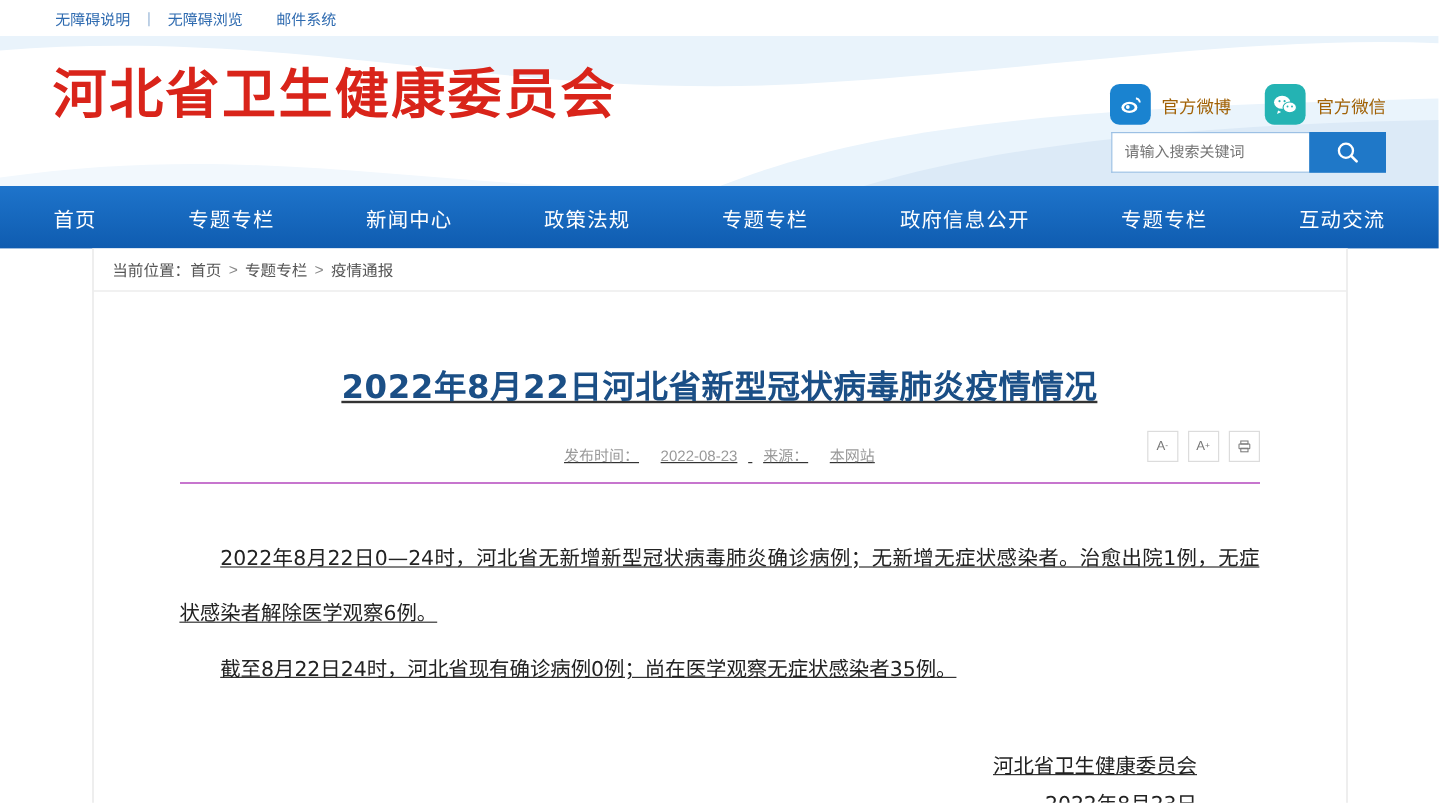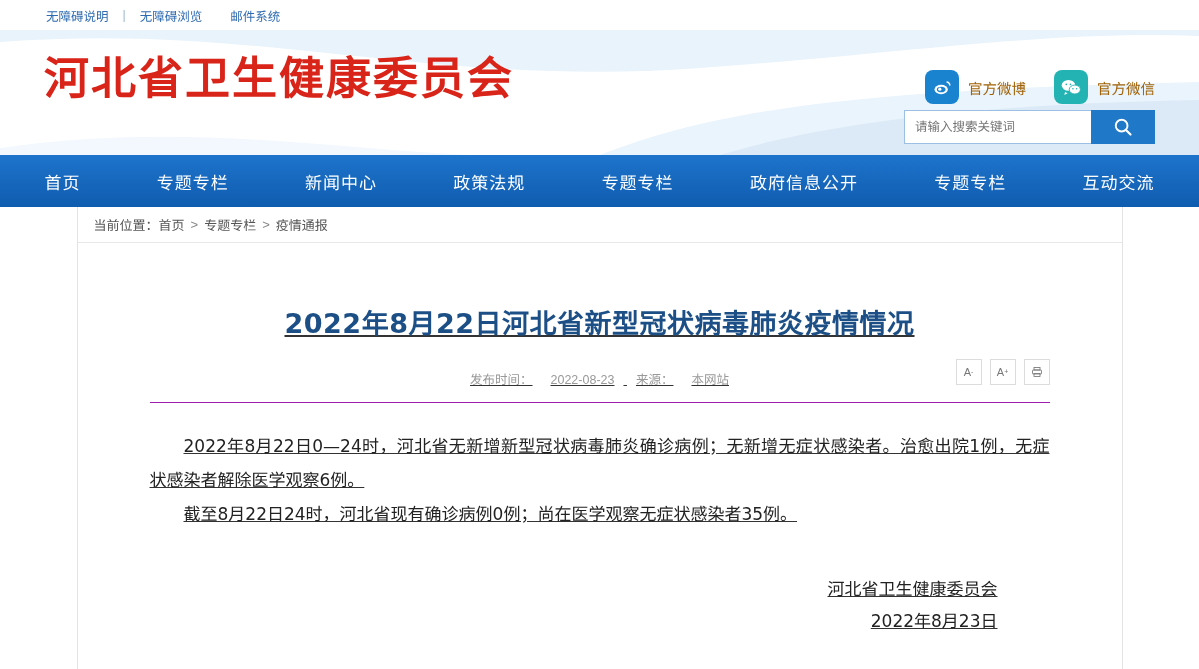--- a/index.html
+++ b/index.html
@@ -111,21 +111,21 @@
   }
 
   .searchbox {
     position: absolute;
     right: 44px;
     top: 80px;
     display: flex;
     height: 34px;
   }
   .searchbox input {
-    width: 187px;
+    width: 165px;
     height: 34px;
     box-sizing: border-box;
     border: 1px solid #9cc0e4;
     border-right: none;
     padding: 0 10px;
     font-size: 12.5px;
     color: #999;
     outline: none;
     background: #fff;
     font-family: "Liberation Sans", sans-serif;
@@ -229,23 +229,23 @@
     align-items: center;
     justify-content: center;
     font-size: 11px;
     color: #777;
     cursor: pointer;
     box-sizing: border-box;
   }
   .tool-btn sup { font-size: 7px; }
 
   .art-body {
-    margin-top: 26px;
+    margin-top: 40px;
     font-size: 17px;
-    line-height: 34px;
+    line-height: 46px;
     color: #222;
     font-family: "DejaVu Sans", "Liberation Sans", sans-serif;
     text-align: justify;
   }
   .art-body p {
     margin: 0;
     text-indent: 2em;
   }
   .sign {
     margin-top: 42px;

